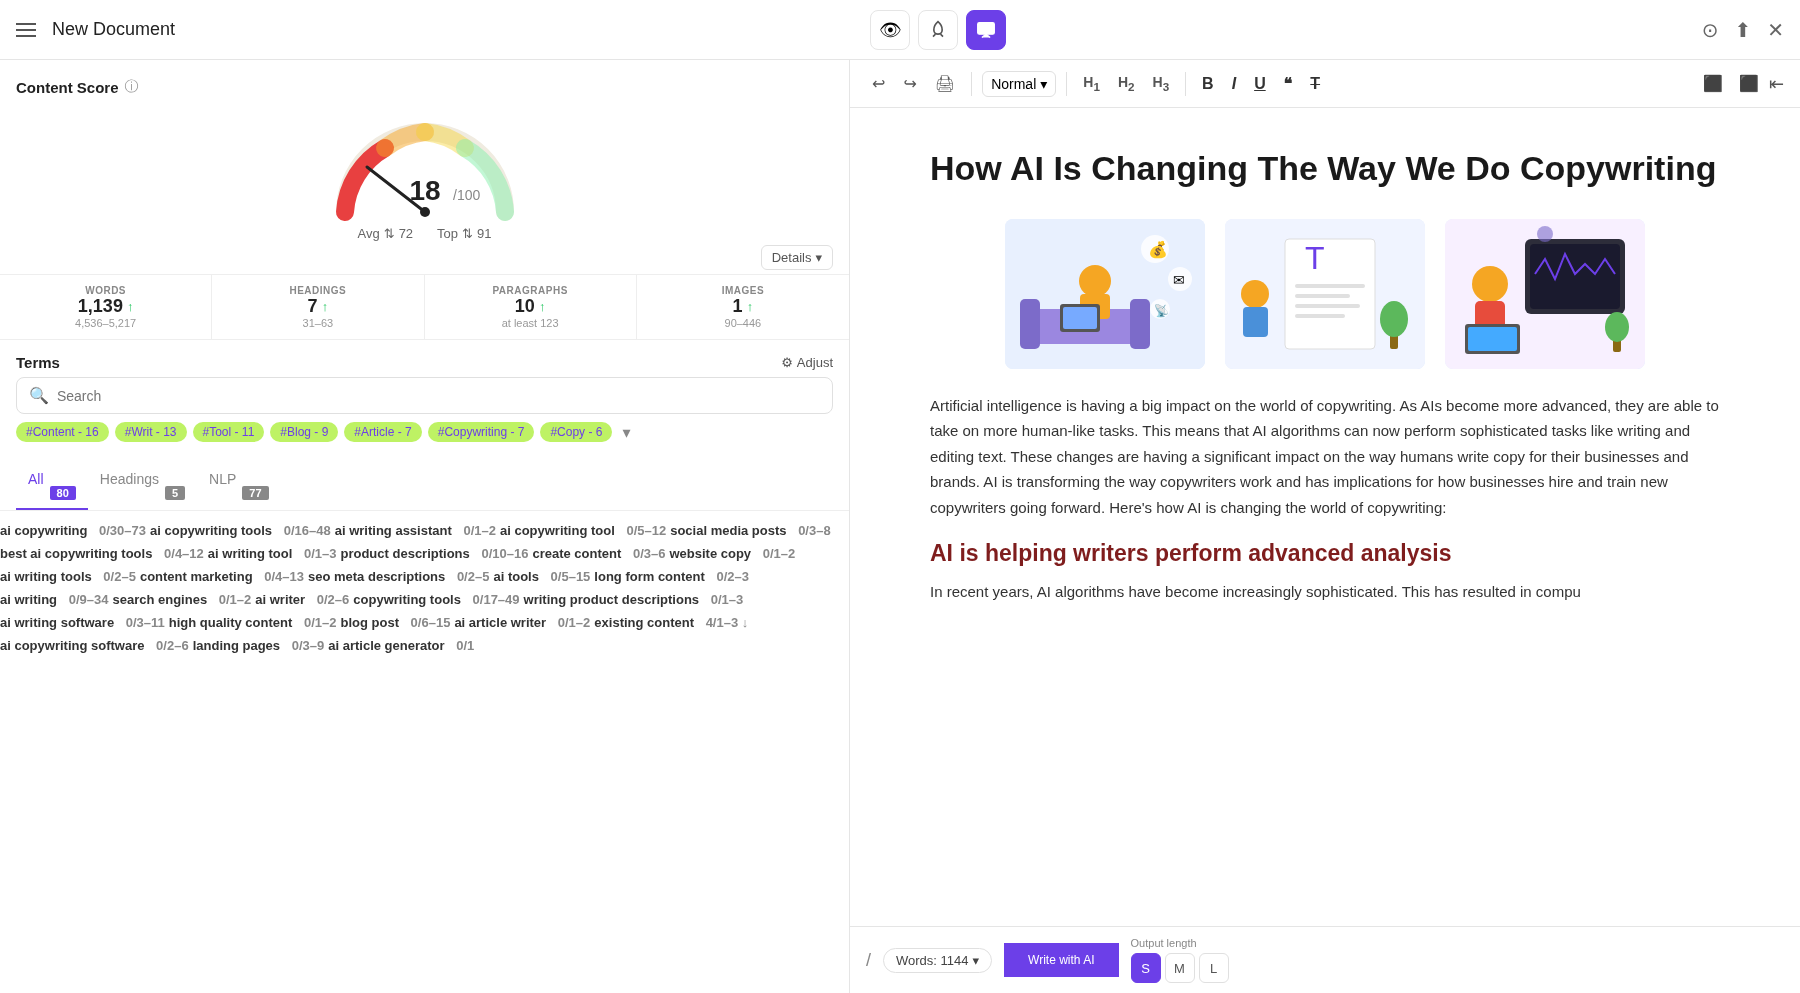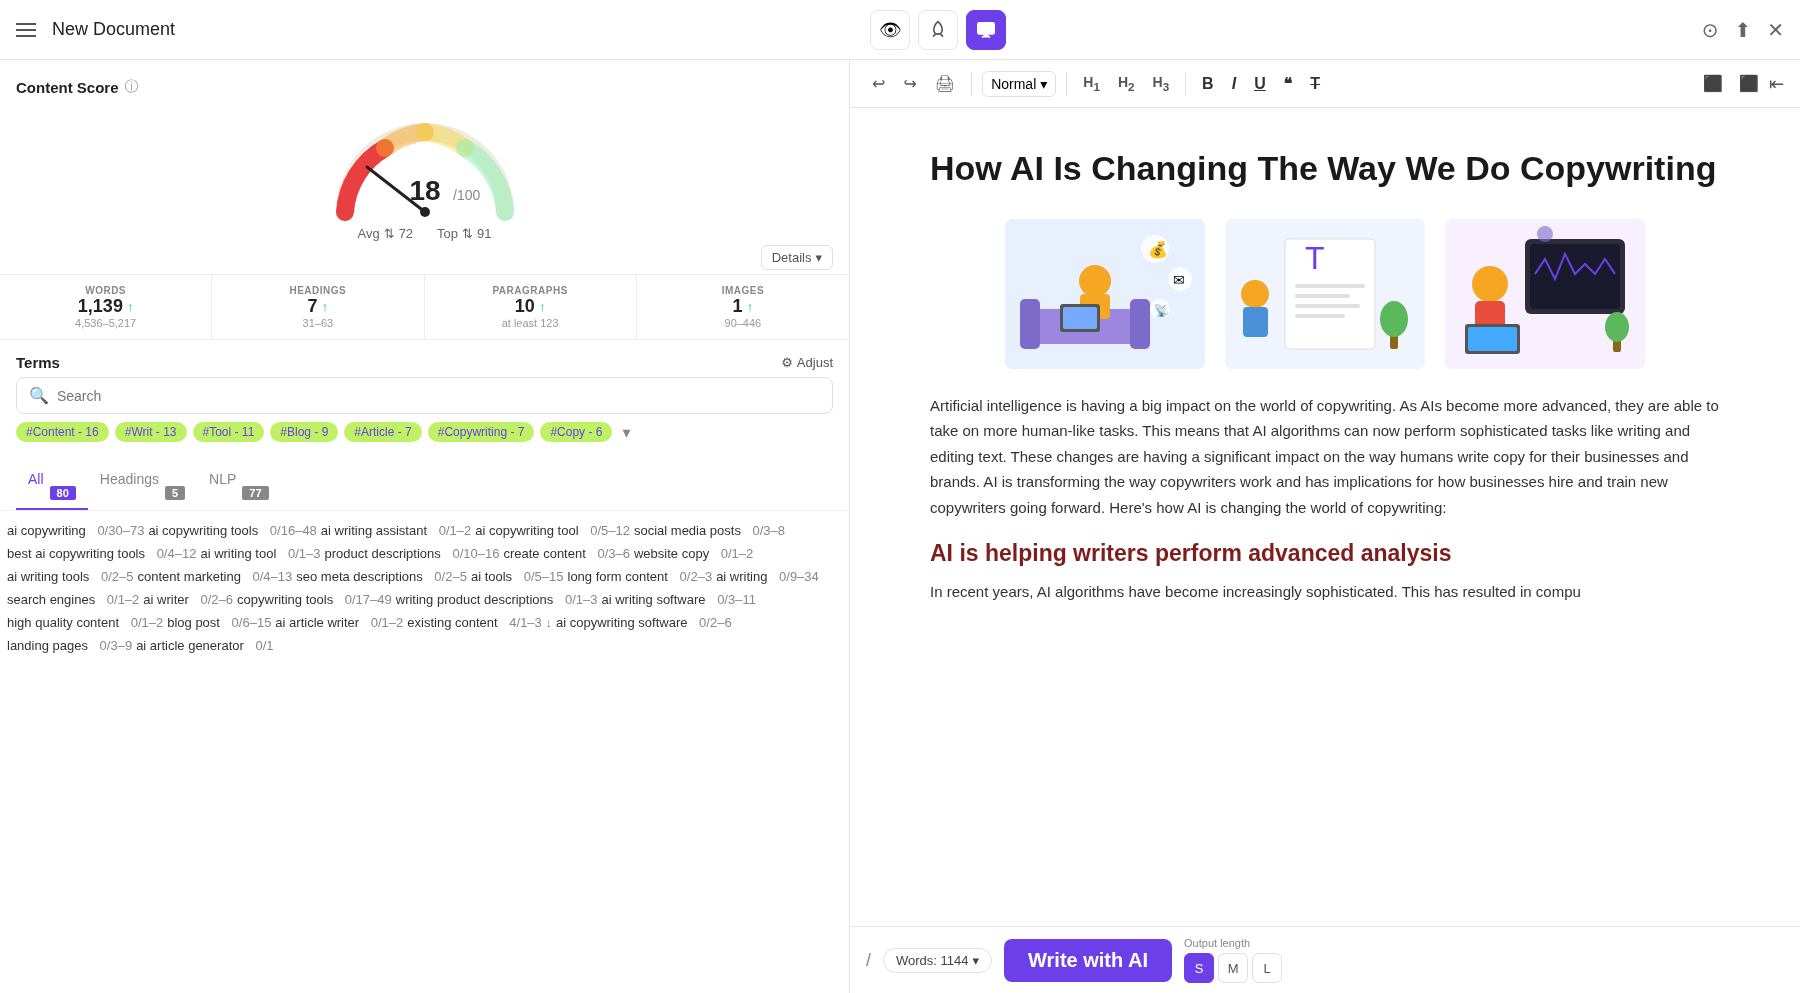--- a/index.html
+++ b/index.html
@@ -93,21 +93,21 @@
       padding: 8px 12px; font-size: 14px; color: #888; cursor: pointer; border-bottom: 2px solid transparent;
       display: flex; align-items: center; gap: 6px;
     }
     .tab-item.active { color: #6c3fe8; border-bottom: 2px solid #6c3fe8; font-weight: 500; }
     .tab-badge {
       background: #6c3fe8; color: #fff; border-radius: 2px; padding: 1px 7px; font-size: 11px; font-weight: 600; margin-top: 28px;
     }
     .tab-badge.gray { background: #888; }
 
     
-    .terms-list { flex: 1; overflow-y: auto; padding: 12px 7px; }
+    .terms-list { flex: 1; overflow-y: auto; padding: 12px 0; font-weight: bold; }
     .terms-grid { display: flex; flex-wrap: wrap; gap: 8px 4px; }
     .term-item { display: flex; align-items: center; gap: 4px; font-size: 13px; }
     .term-name { color: #333; }
     .term-count { color: #888; }
 
     
     .right-panel { flex: 1; background: #fafafa; display: flex; flex-direction: column; overflow: hidden; }
 
     
     .toolbar {
@@ -140,22 +140,22 @@
     .doc-h2 { font-size: 23px; font-weight: 700; color: #7f1d1d; margin-bottom: 12px; }
 
     
     .bottom-bar {
       display: flex; align-items: center; gap: 12px; padding: 10px 16px;
       background: #fff; border-top: 1px solid #e5e5e5; flex-shrink: 0;
     }
     .slash-icon { font-size: 18px; color: #888; cursor: pointer; }
     .words-info { display: flex; align-items: flex-end; gap: 4px; font-size: 13px; color: #444; border: 1px solid #e0e0e0; border-radius: 20px; padding: 4px 12px; cursor: pointer; }
     .write-ai-btn {
-      background: #6c3fe8; color: #fff; border: none; border-radius: 8px; padding: 10px 24px;
-      font-size: 20px; font-weight: 700; cursor: pointer; white-space: nowrap;
+      background: #6c3fe8; color: #fff; border: none; border-radius: 0; padding: 10px 24px;
+      font-size: 12px; font-weight: 400; cursor: pointer; white-space: nowrap;
     }
     .output-length { display: flex; flex-direction: column; align-items: flex-start; gap: 4px; }
     .output-label { font-size: 11px; color: #888; }
     .size-btns { display: flex; gap: 4px; }
     .size-btn {
       width: 30px; height: 30px; border-radius: 6px; border: 1px solid #e0e0e0;
       background: #fff; font-size: 13px; font-weight: 500; cursor: pointer; color: #555;
       display: flex; align-items: center; justify-content: center;
     }
     .size-btn.active { background: #6c3fe8; color: #fff; border-color: #6c3fe8; }

